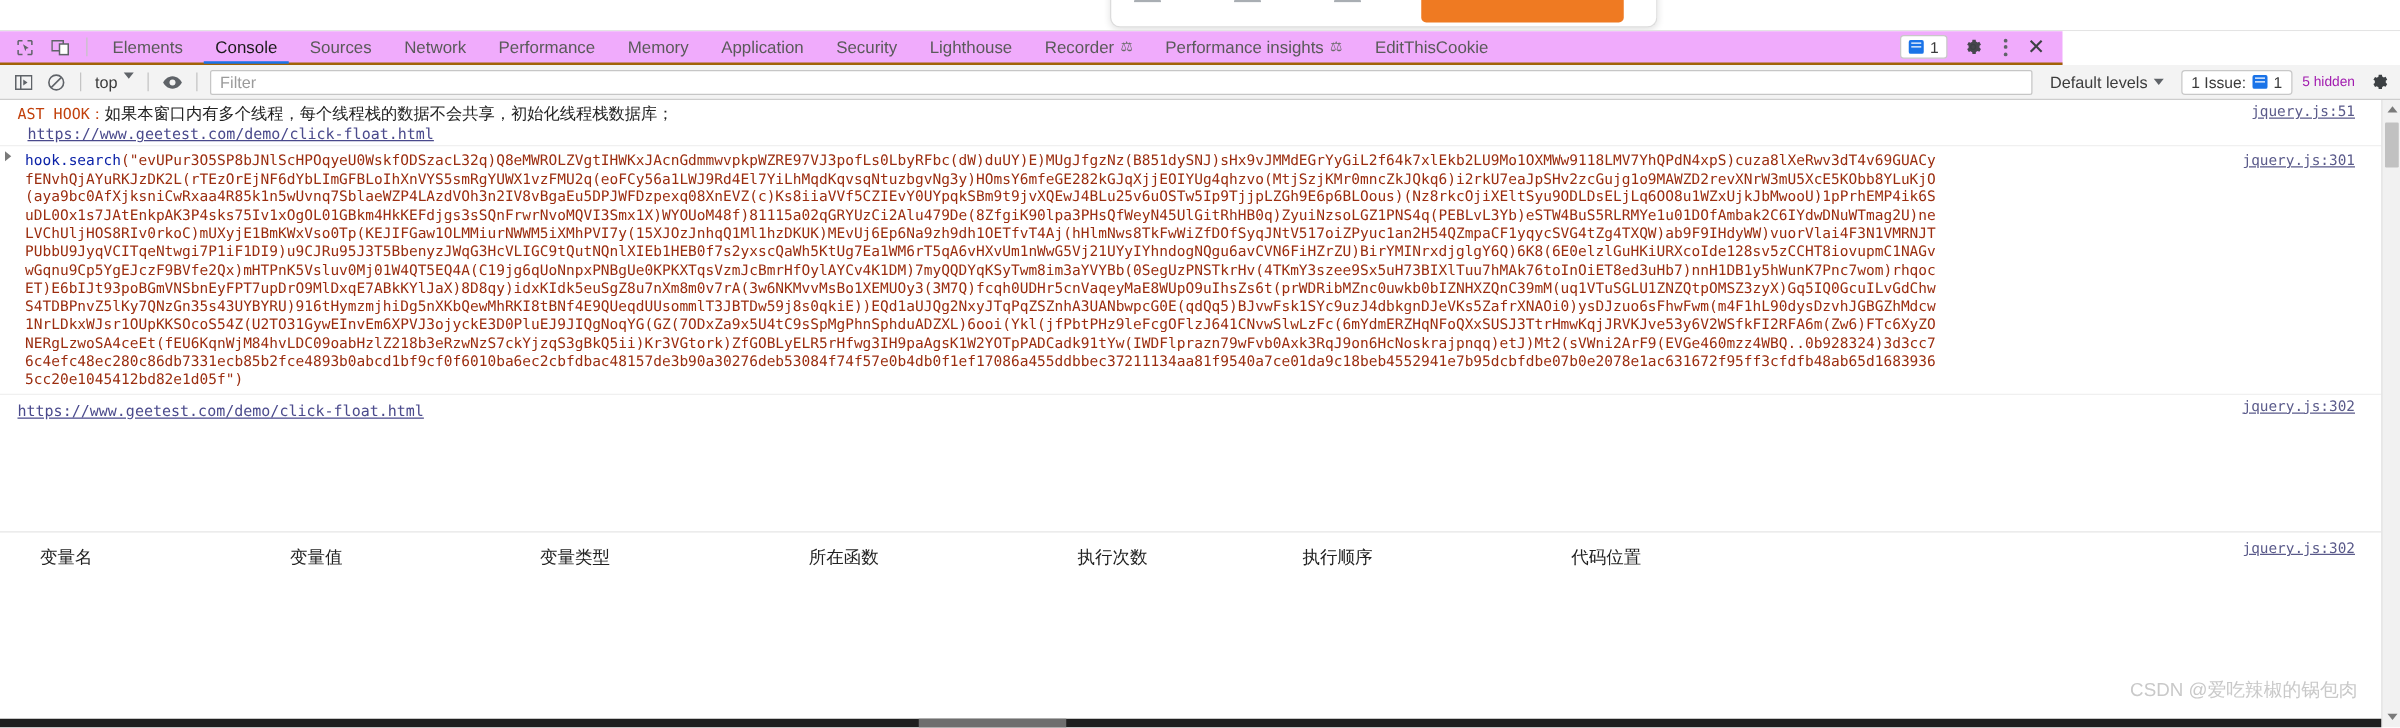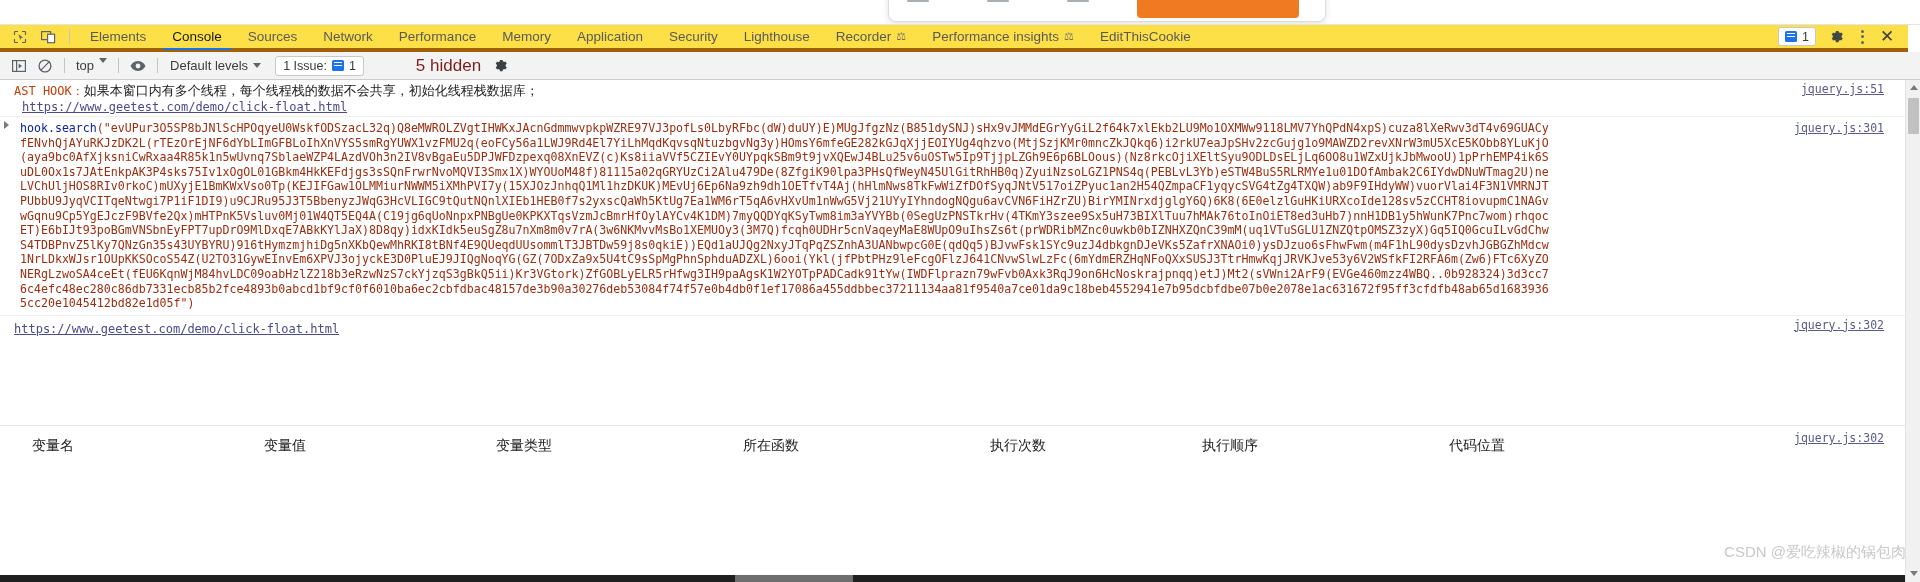--- a/index.html
+++ b/index.html
@@ -34,22 +34,22 @@
   .popup-orange {
     position: absolute; top: 52px; left: 248px; width: 162px; height: 26px;
     background: #ef7a22; border-radius: 4px;
   }
   .top-strip-divider {
     position: absolute; top: 24px; left: 0; width: 1920px; height: 1px; background: #e4e4e4;
   }
 
   
   .tabbar {
-    position: absolute; top: 25px; left: 0; width: 1908px; height: 27px;
-    background: #fde047; border-bottom: 4px solid #a16207;
+    position: absolute; top: 25px; left: 0; width: 1650px; height: 27px;
+    background: #f0abfc; border-bottom: 2px solid #a16207;
     display: flex; align-items: center;
   }
   .tb-icon {
     width: 28px; height: 27px; display: flex; align-items: center; justify-content: center;
     flex: 0 0 auto;
   }
   .tb-icon:first-child { margin-left: 6px; }
   .tb-sep { width: 1px; height: 15px; background: #c4c4c4; margin: 0 7px; flex: 0 0 auto; }
   .tab {
     height: 27px; padding: 0 13px; display: flex; align-items: center;
@@ -97,21 +97,21 @@
     flex: 1 1 auto; height: 20px; background: #ffffff; border: 1px solid #c6c6c6;
     border-radius: 2px; margin: 0 8px 0 4px; display: flex; align-items: center; padding: 0 7px;
   }
   .filter-box span { font-size: 13px; color: #9b9b9b; }
   .levels { display: flex; align-items: center; gap: 5px; font-size: 13px; color: #3c3c3c; padding: 0 6px; white-space: nowrap; }
   .issues-btn {
     display: flex; align-items: center; gap: 5px; border: 1px solid #c8c8c8; background: #fff;
     border-radius: 3px; height: 20px; padding: 0 7px; font-size: 12.5px; color: #3b3b3b;
     margin: 0 8px; white-space: nowrap;
   }
-  .hidden-label { font-size: 17px; color: #7f1d1d; white-space: nowrap; margin-right: 8px; margin-left: 44px; }
+  .hidden-label { font-size: 11px; color: #a21caf; white-space: nowrap; margin-right: 8px; }
   .gear2 { width: 22px; height: 22px; display: flex; align-items: center; justify-content: center; }
 
   
   .console {
     position: absolute; top: 80px; left: 0; width: 1920px; height: 502px;
     background: #fff; overflow: hidden;
     font-family: "DejaVu Sans Mono", "Liberation Mono", monospace;
     font-size: 12px;
   }
   .row { position: relative; border-bottom: 1px solid #f0f0f0; padding: 2px 180px 2px 0; }
@@ -137,41 +137,41 @@
   }
   .code-block .fn { color: #0b22a8; }
   .code-block .str { color: #9b2d0f; }
 
   .zh { font-family: "Liberation Sans", sans-serif; font-size: 13px; color: #1a1a1a; }
 
   
   .tbl-wrap { position: absolute; left: 0; right: 0; top: 345px; }
   .tbl-head {
     display: flex; border-top: 1px solid #e6e6e6; height: 40px; align-items: center;
-    font-family: "Liberation Sans", sans-serif; font-size: 14px; color: #222; gap: 32px;
+    font-family: "Liberation Sans", sans-serif; font-size: 14px; color: #222;
   }
   .tbl-head .th { padding-left: 32px; flex: 0 0 auto; }
 
   
   .vscroll {
     position: absolute; right: 0; top: 80px; width: 15px; height: 502px;
     background: #f1f1f1; border-left: 1px solid #e2e2e2;
   }
   .vthumb { position: absolute; left: 2px; top: 18px; width: 11px; height: 36px; background: #c1c1c1; border-radius: 1px; }
   .varrow-up { position: absolute; left: 3.5px; top: 5px; width: 0; height: 0;
     border-left: 4px solid transparent; border-right: 4px solid transparent; border-bottom: 5px solid #7a7a7a; }
   .varrow-dn { position: absolute; left: 3.5px; bottom: 6px; width: 0; height: 0;
     border-left: 4px solid transparent; border-right: 4px solid transparent; border-top: 5px solid #7a7a7a; }
   .hscroll {
     position: absolute; left: 0; bottom: 0; width: 1905px; height: 7px; background: #1f1f1f;
   }
   .hthumb { position: absolute; left: 735px; top: 0; width: 118px; height: 7px; background: #6e6e6e; }
 
   .watermark {
-    position: absolute; right: 14px; bottom: 20px;
+    position: absolute; right: 34px; bottom: 20px;
     font-family: "Liberation Sans", sans-serif; font-size: 15px; color: #c9c9c9; white-space: nowrap;
   }
 </style>
 </head>
 <body>
 
 <div id="app">
 
   <div class="top-strip">
     <div class="popup-card">
@@ -280,20 +280,23 @@
     </div>
     <div class="tl-sep"></div>
     <div class="tool-btn">
       <svg width="16" height="12" viewBox="0 0 16 12">
         <path d="M8 1C4.2 1 1.3 4.1.6 6c.7 1.9 3.6 5 7.4 5s6.7-3.1 7.4-5C14.7 4.1 11.8 1 8 1z" fill="#5f6368"></path>
         <circle cx="8" cy="6" r="2.4" fill="#f3f3f3"></circle>
       </svg>
     </div>
     <div class="tl-sep"></div>
 
+    <div class="filter-box">
+      <span>Filter</span>
+    </div>
 
     <div class="levels">
       <span>Default levels</span>
       <span class="caret"></span>
     </div>
     <div class="issues-btn">
       <span>1 Issue:</span>
       <span class="msg-glyph"></span>
       <span>1</span>
     </div>

